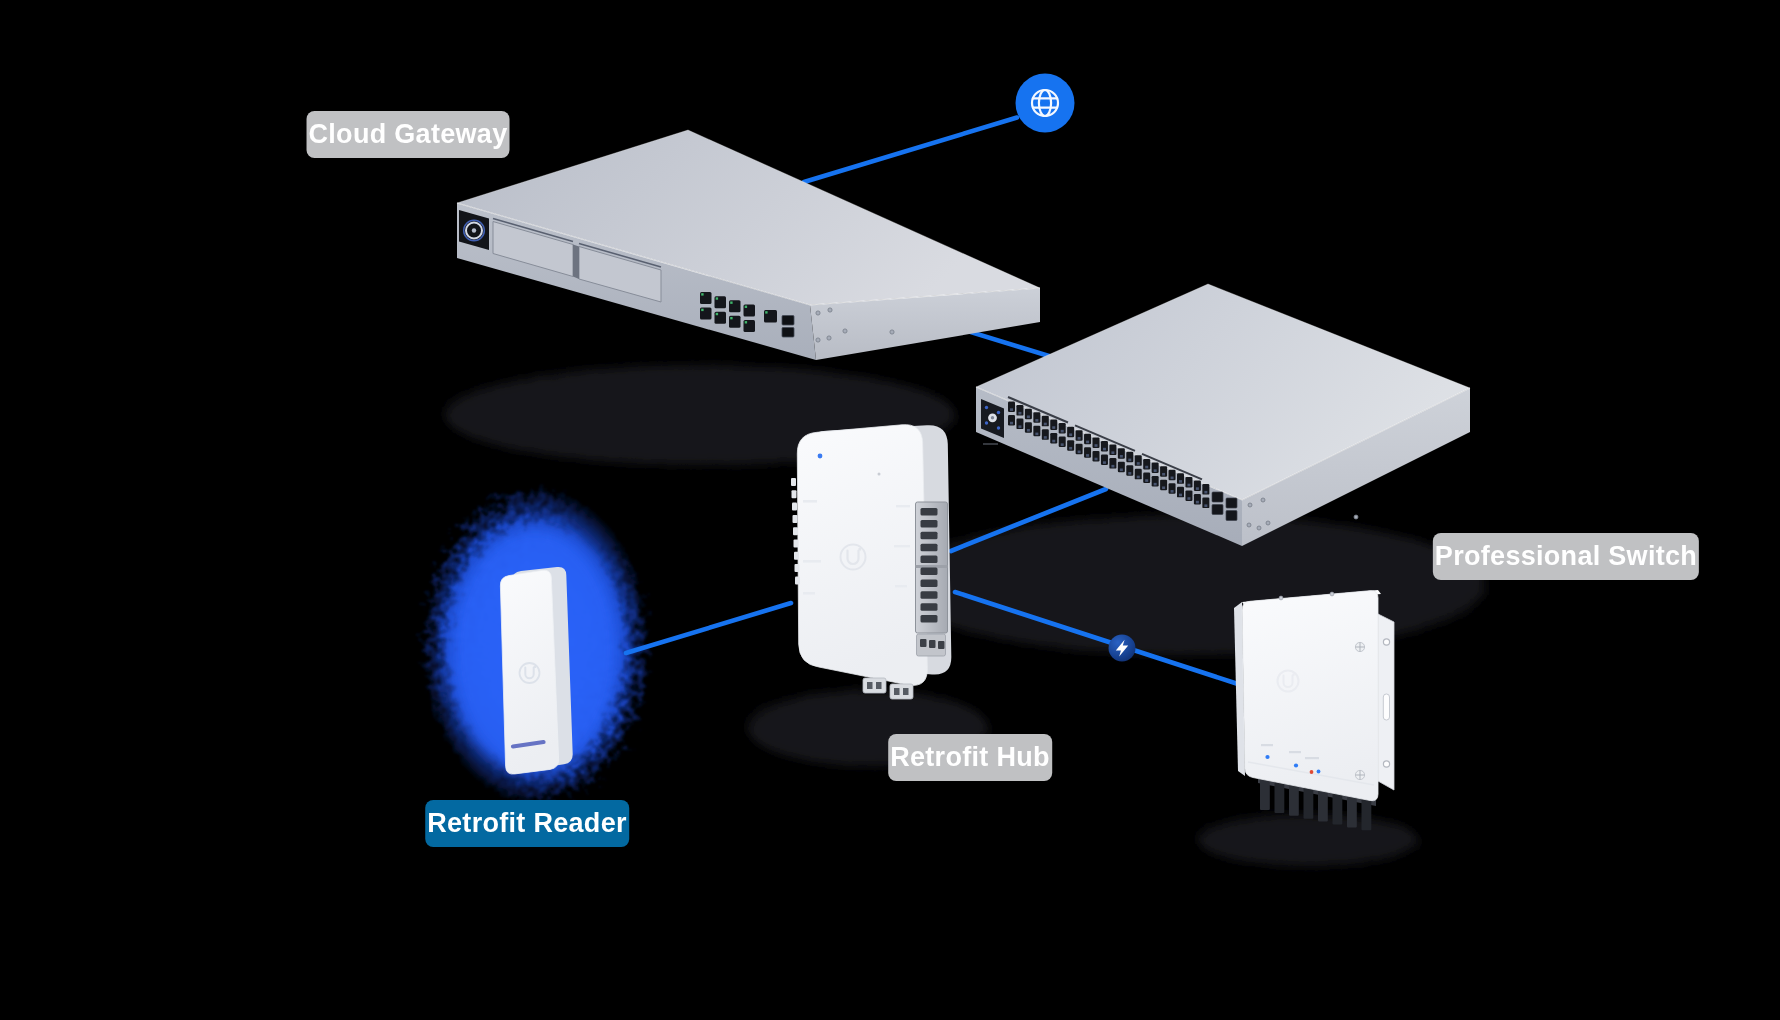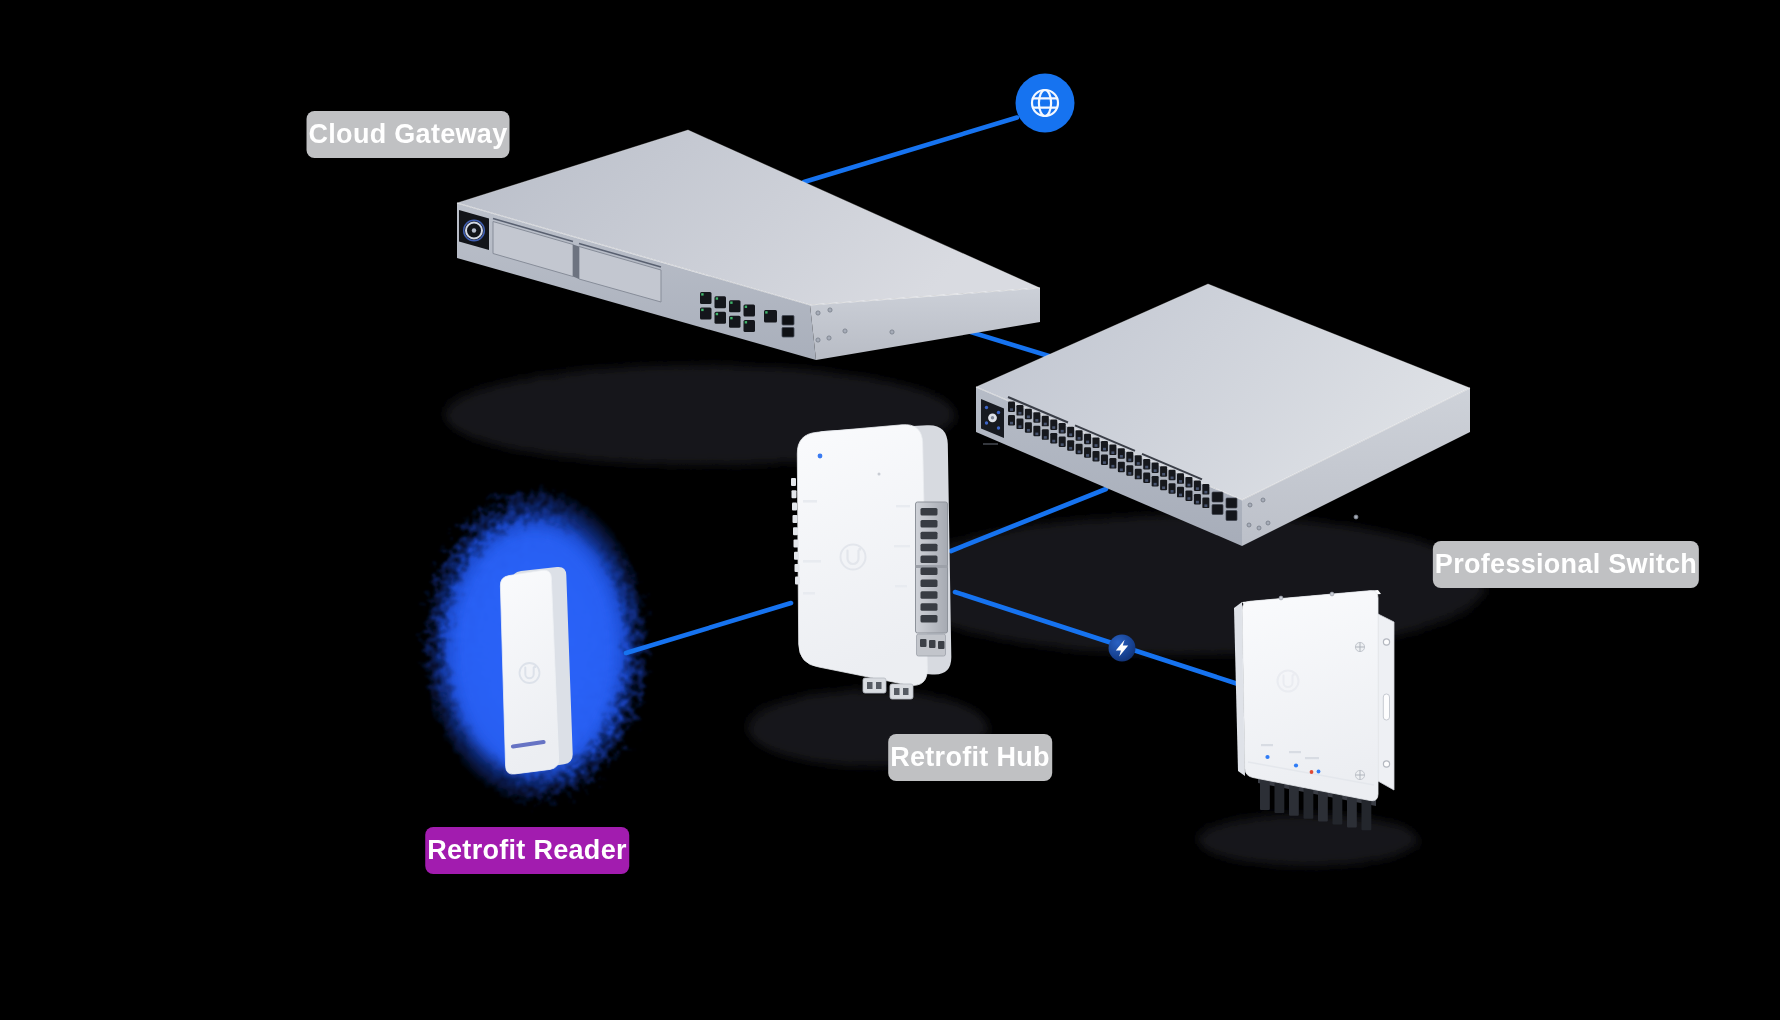--- a/index.html
+++ b/index.html
@@ -3,23 +3,23 @@
 <meta charset="utf-8">
 <style>
   html,body{margin:0;padding:0;background:#000;}
   .stage{position:relative;width:1780px;height:1020px;background:#000;overflow:hidden;
          font-family:"Liberation Sans",sans-serif;}
   .stage svg{position:absolute;left:0;top:0;display:block;}
   .chip{position:absolute;transform:translateX(-50%);white-space:nowrap;
         border-radius:8px;padding:8px 2px;
         background:rgba(198,199,201,0.97);color:#fff;
         font:700 27px/1.15 "Liberation Sans",sans-serif;letter-spacing:.3px;}
-  .chip--blue{background:#a21caf;margin-top:27px;}
+  .chip--blue{background:#0369a1;}
   #chip-gateway{left:408px;top:111px;}
-  #chip-switch{left:1566px;top:533px;margin-top:8px;}
+  #chip-switch{left:1566px;top:533px;}
   #chip-hub{left:970px;top:734px;text-align:right;}
   #chip-reader{left:527px;top:800px;}
   #chip-psu{left:1334px;top:850px;}
 </style>
 </head>
 <body>
 
 <div class="stage">
 
 <svg width="1780" height="1020" viewBox="0 0 1780 1020">

